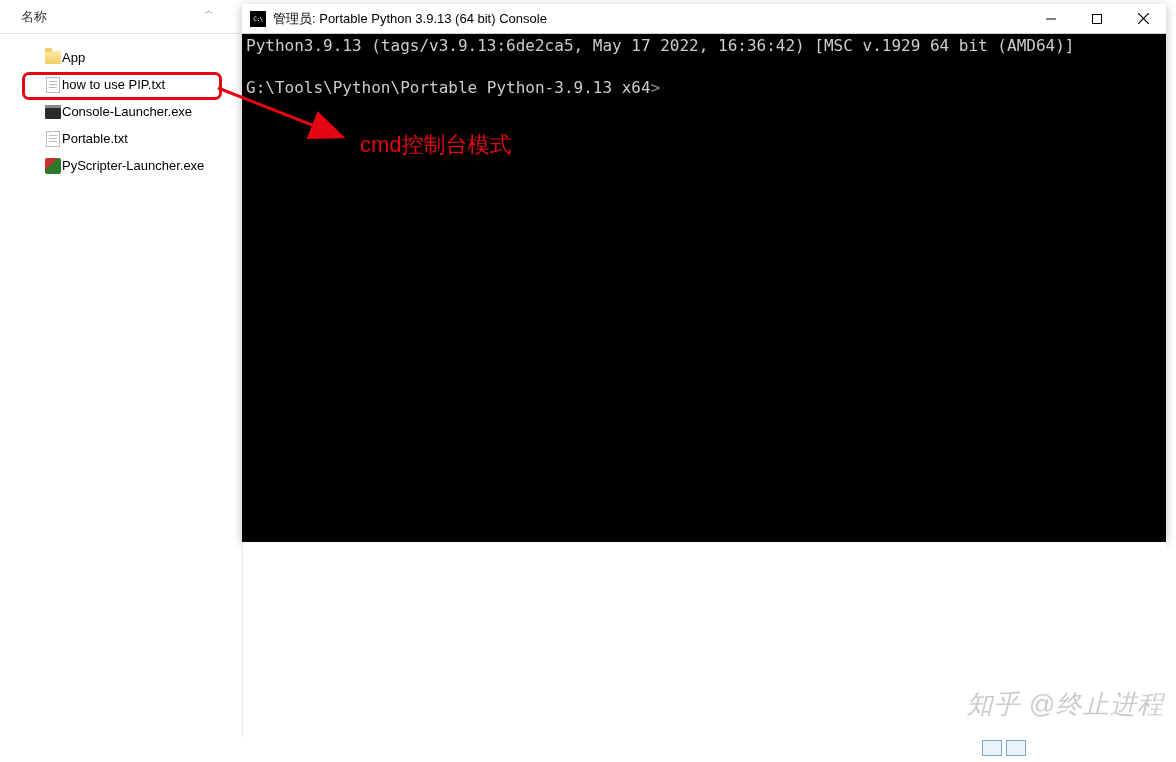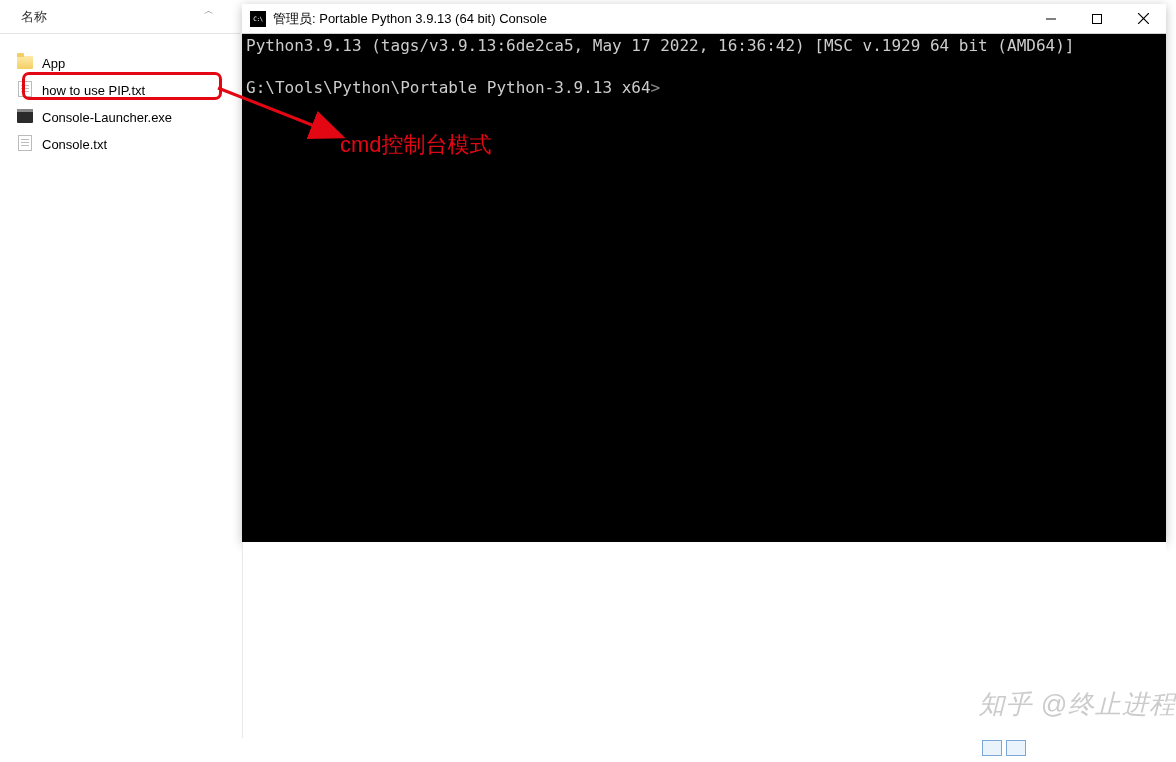--- a/index.html
+++ b/index.html
@@ -36,24 +36,23 @@
 }
 .col-name {
   color: #333;
   font-size: 13px;
 }
 .file-list {
   padding-top: 10px;
 }
 .file-row {
   display: flex;
-  align-items: flex-end;
+  align-items: center;
   height: 27px;
-  padding-left: 16px;
-  gap: 8px;
+  padding-left: 44px;
   white-space: nowrap;
   position: relative;
 }
 .file-row .icon {
   width: 18px;
   height: 18px;
   display: flex;
   align-items: center;
   justify-content: center;
   flex-shrink: 0;
@@ -124,40 +123,40 @@
   padding: 2px 4px;
   line-height: 1.3;
   white-space: pre;
   overflow: hidden;
 }
 .console-body .line1 { color: #ccc; }
 .console-body .prompt-path { color: #ccc; }
 .console-body .gt { color: #888; }
 .annotation {
   position: absolute;
-  left: 340px;
+  left: 360px;
   top: 130px;
   color: #e30613;
   font-size: 22px;
   font-family: "Microsoft YaHei", sans-serif;
   z-index: 20;
   pointer-events: none;
 }
 .arrow-svg {
   position: absolute;
   left: 200px;
   top: 76px;
   width: 160px;
   height: 80px;
   z-index: 19;
   pointer-events: none;
 }
 .watermark {
   position: absolute;
-  right: 0;
+  right: 12px;
   bottom: 40px;
   font-size: 26px;
   color: rgba(160,160,160,0.55);
   font-family: "Microsoft YaHei", sans-serif;
   font-style: italic;
   letter-spacing: 1px;
   pointer-events: none;
 }
 .tray {
   position: absolute;
@@ -236,21 +235,27 @@
     <div class="file-row">
       <span class="icon">
           <span class="ic-exe"></span>
         </span>
       <span>Console-Launcher.exe</span>
     </div>
     <div class="file-row">
       <span class="icon">
           <span class="ic-txt"></span>
         </span>
-      <span>Console.txt</span>
+      <span>Portable.txt</span>
+    </div>
+    <div class="file-row">
+      <span class="icon">
+          <span class="ic-pyscripter"></span>
+        </span>
+      <span>PyScripter-Launcher.exe</span>
     </div>
   </div>
 </div>
 
 <div class="highlight-box"></div>
 
 <svg class="arrow-svg" viewBox="0 0 160 80">
   <defs>
     <marker id="ah" markerWidth="12" markerHeight="10" refX="10" refY="5" orient="auto">
       <polygon points="0,0 12,5 0,10" fill="#e30613"></polygon>

